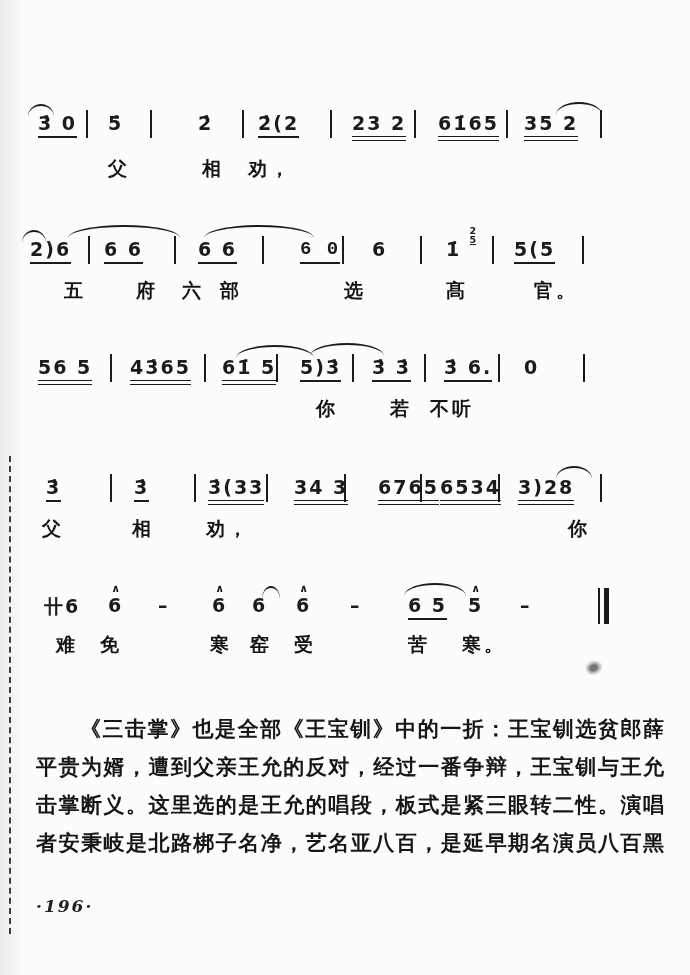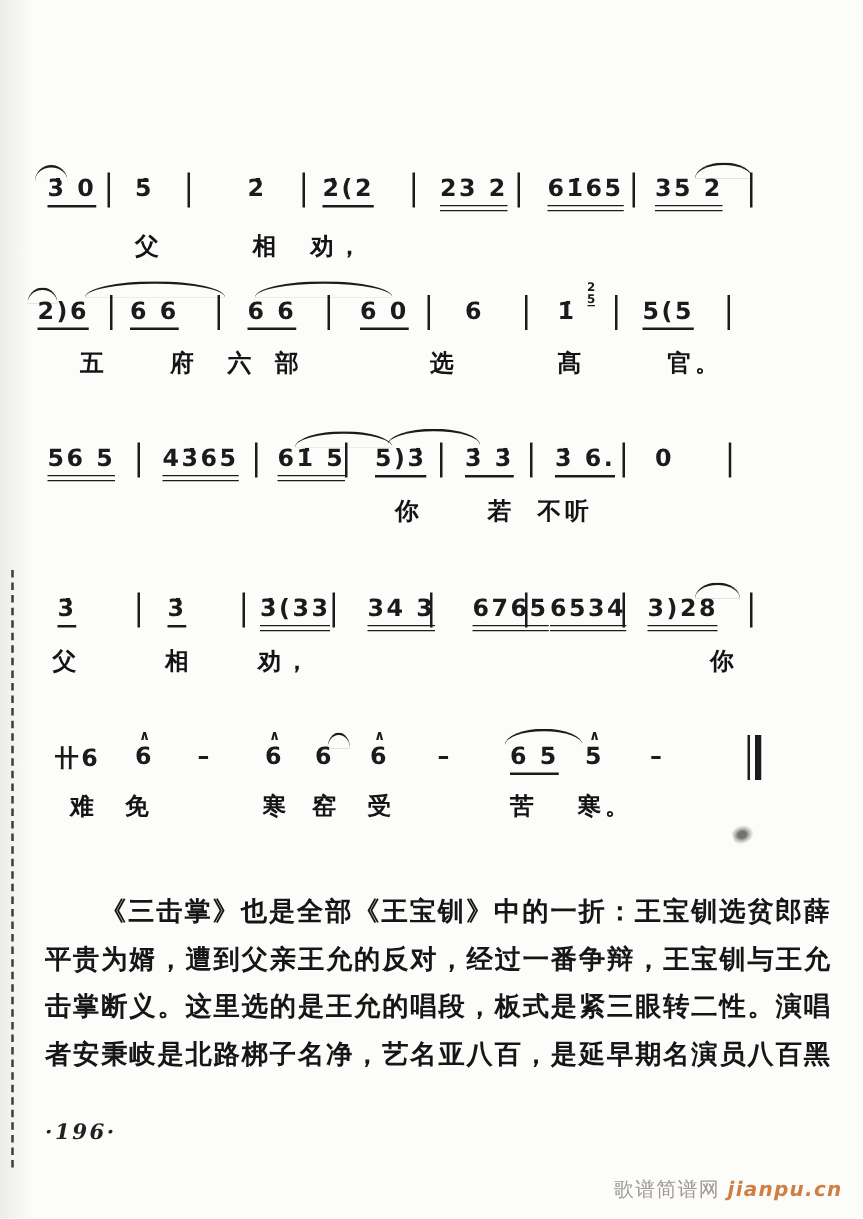--- a/index.html
+++ b/index.html
@@ -79,21 +79,21 @@
   .wm-name{color:#a09a94;}
   .wm-domain{color:#cf7f44;font-style:italic;font-weight:600;}
 </style>
 </head>
 <body>
 
 <div class="page">
   <div class="margin-dash"></div>
 
   <div id="music">
-      <div class="system" style="top: 106px; margin-top: 28px;">
+      <div class="system" style="top: 106px;">
         <div class="note u1" style="left: 38px;"><span class="nt">3̇ 0</span></div>
         <div class="note" style="left: 108px;"><span class="nt">5̇</span></div>
         <div class="note" style="left: 198px;"><span class="nt">2̇</span></div>
         <div class="note u1" style="left: 258px;"><span class="nt">2̇(2</span></div>
         <div class="note u2" style="left: 352px;"><span class="nt">23 2</span></div>
         <div class="note u2" style="left: 438px;"><span class="nt">61̇65</span></div>
         <div class="note u2" style="left: 524px;"><span class="nt">35 2</span></div>
         <div class="bar" style="left: 86px;"></div>
         <div class="bar" style="left: 150px;"></div>
         <div class="bar" style="left: 242px;"></div>
@@ -104,21 +104,21 @@
         <div class="arc" style="left: 28px; top: -2px; width: 26px;"></div>
         <div class="arc" style="left: 556px; top: -4px; width: 46px;"></div>
         <div class="lyric" style="left: 108px; top: 50px;">父</div>
         <div class="lyric" style="left: 202px; top: 50px;">相</div>
         <div class="lyric" style="left: 248px; top: 50px;">劝，</div>
       </div>
       <div class="system" style="top: 232px;">
         <div class="note u1" style="left: 30px;"><span class="nt">2)6</span></div>
         <div class="note u1" style="left: 104px;"><span class="nt">6 6</span></div>
         <div class="note u1" style="left: 198px;"><span class="nt">6 6</span></div>
-        <div class="note u1" style="left: 288px;"><span class="nt">6 0</span></div>
+        <div class="note u1" style="left: 300px; font-family: Liberation Mono, monospace;"><span class="nt">6 0</span></div>
         <div class="note" style="left: 372px;"><span class="nt">6</span></div>
         <div class="note" style="left: 446px;"><span class="nt">1̇</span><span class="grace"><span>2</span><span>5</span></span></div>
         <div class="note u1" style="left: 514px;"><span class="nt">5(5</span></div>
         <div class="bar" style="left: 88px;"></div>
         <div class="bar" style="left: 174px;"></div>
         <div class="bar" style="left: 262px;"></div>
         <div class="bar" style="left: 342px;"></div>
         <div class="bar" style="left: 420px;"></div>
         <div class="bar" style="left: 492px;"></div>
         <div class="bar" style="left: 582px;"></div>
@@ -203,17 +203,13 @@
       <div class="para-line just indent">《三击掌》也是全部《王宝钏》中的一折：王宝钏选贫郎薛</div>
       <div class="para-line just">平贵为婿，遭到父亲王允的反对，经过一番争辩，王宝钏与王允</div>
       <div class="para-line just">击掌断义。这里选的是王允的唱段，板式是紧三眼转二性。演唱</div>
       <div class="para-line just">者安秉岐是北路梆子名净，艺名亚八百，是延早期名演员八百黑</div>
     </div>
 
   <div class="page-number">·196·</div>
 
   <div class="smudge"></div>
 
-  <div class="watermark">
-    <span class="wm-name">歌谱简谱网</span>
-    <span class="wm-domain">jianpu.cn</span>
-  </div>
 </div>
 
 </body></html>

